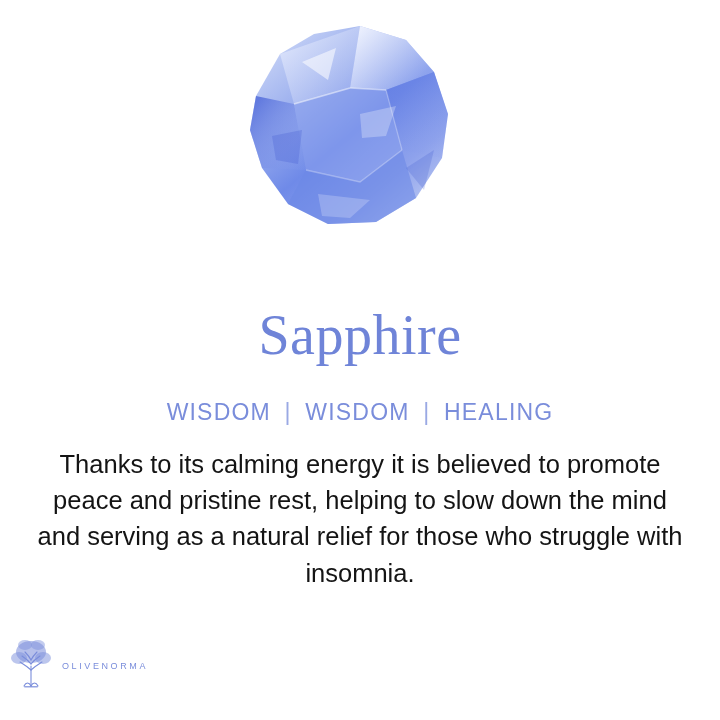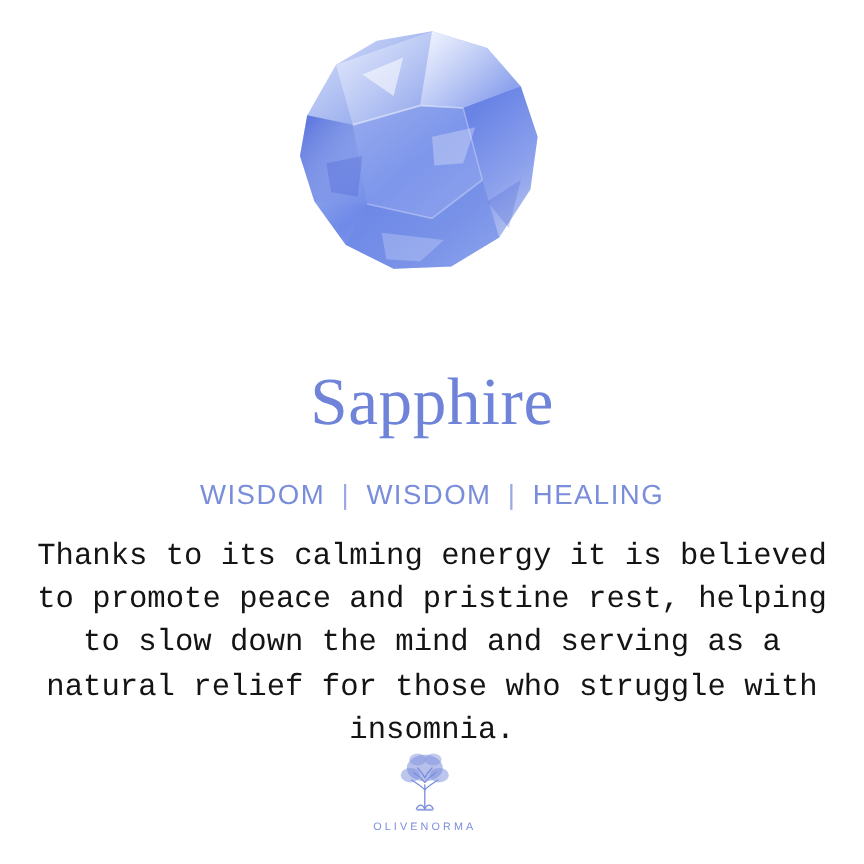--- a/index.html
+++ b/index.html
@@ -62,34 +62,34 @@
   .kw-sep {
     color: #9aa9e4;
     padding: 0 6px;
   }
 
   
   .desc {
     margin-top: 20px;
     width: 660px;
     text-align: center;
-    font-family: Liberation Mono, monospace;
+    font-family: Liberation Sans, sans-serif;
     font-size: 25.5px;
     line-height: 1.42;
     color: #141414;
   }
 
   
   .logo-wrap {
     position: absolute;
     left: 0;
     right: 12px;
     bottom: 26px;
     display: flex;
-    flex-direction: column;
+    flex-direction: row;
     align-items: center;
   }
   .logo-text {
     margin-top: 2px;
     font-family: "Liberation Sans", sans-serif;
     font-size: 9px;
     letter-spacing: 2.6px;
     color: #7a8ddb;
   }
 </style>

